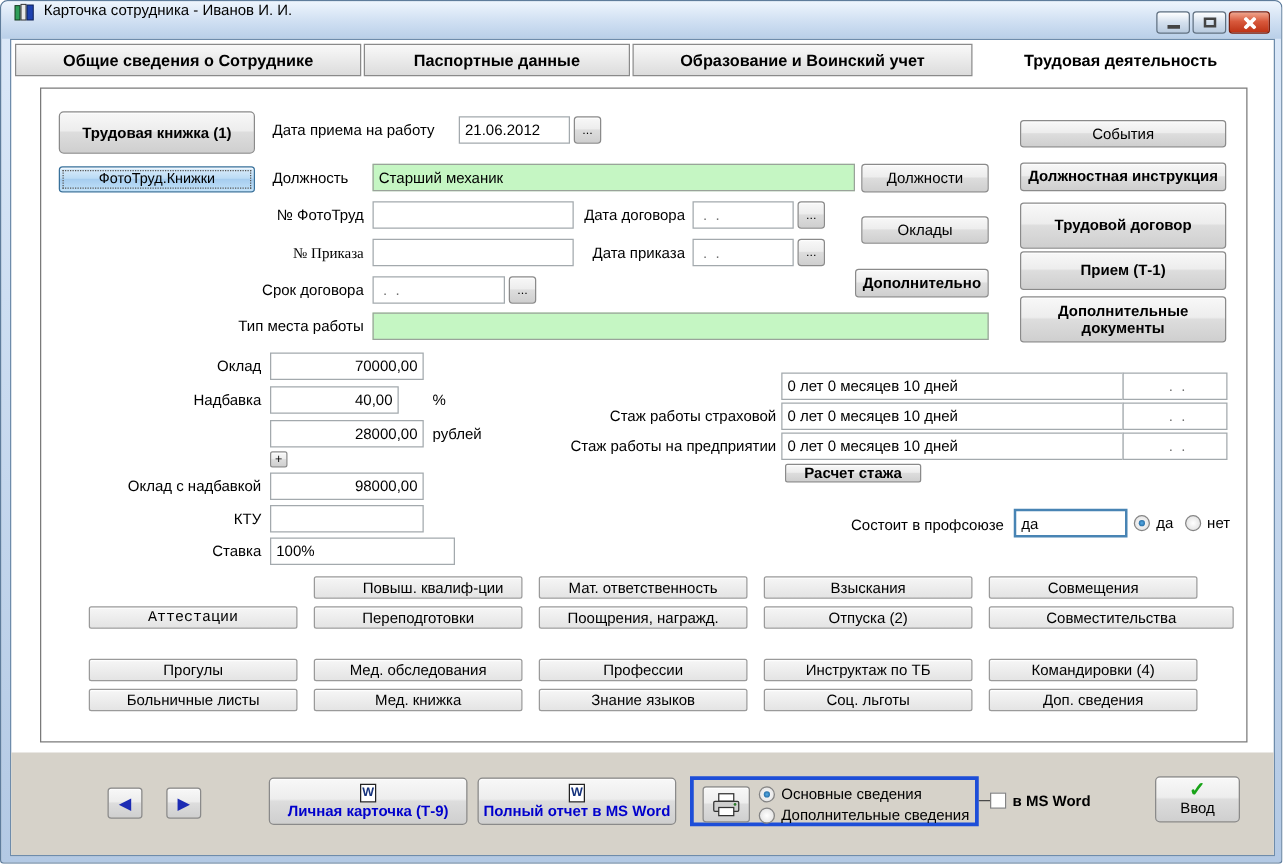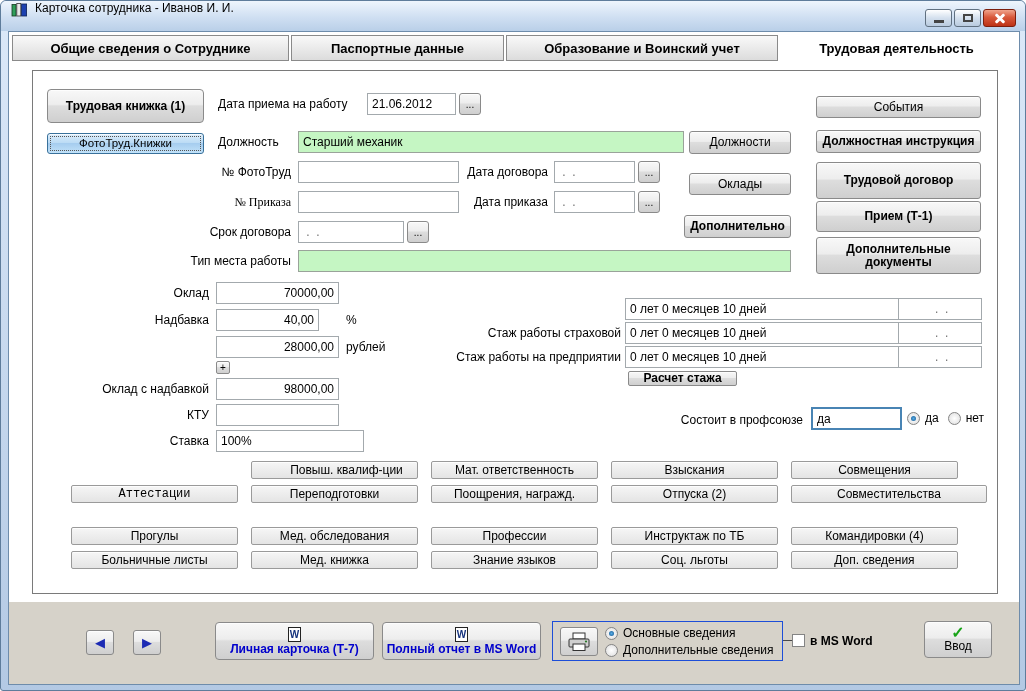--- a/index.html
+++ b/index.html
@@ -48,21 +48,21 @@
   .radio { width: 13px; height: 13px; border-radius: 50%; border: 1px solid #848484;
            background: radial-gradient(#ffffff, #dcdcdc); position: relative; flex: none; }
   .radio.sel::after { content: ""; position: absolute; inset: 3px; border-radius: 50%;
                       background: radial-gradient(#56ace6, #15568e); }
   .checkbox { position: absolute; width: 13px; height: 13px; border: 1px solid #848484; background: #fff; }
   .bottombar { position: absolute; left: 0; top: 570px; width: 1010px; height: 82px; background: #d6d2c9; }
   .wordicon { display: inline-block; width: 13px; height: 15px; border: 1px solid #222; background: #fff;
               color: #15327d; font-size: 10px; font-weight: bold; line-height: 14px; text-align: center; }
   .linkblue { color: #0000cc; font-weight: bold; font-size: 12px; }
   .arrowbtn { font-size: 13px; color: #1c2bb4; }
-  .group { position: absolute; border: 1px solid #1d4ed8; background: transparent; }
+  .group { position: absolute; border: 3px solid #1d4ed8; background: transparent; }
   .radiorow { position: absolute; display: flex; align-items: center; gap: 5px; font-size: 12px; white-space: nowrap; }
   .check { color: #18a318; font-size: 16px; font-weight: bold; line-height: 14px; }
   .connector { position: absolute; height: 1px; background: #4a4a4a; }
 </style>
 </head>
 <body>
 
 <div class="win">
   <div class="titlebar">
     <span style="display:inline-flex;">
@@ -273,21 +273,21 @@
     <div class="bottombar">
       <div class="btn arrowbtn" style="left:77px;top:28px;width:28px;height:25px;">
           <span>◀</span>
         </div>
       <div class="btn arrowbtn" style="left:124px;top:28px;width:28px;height:25px;">
           <span>▶</span>
         </div>
 
       <div class="btn" style="left:206px;top:20px;width:159px;height:38px;flex-direction:column;gap:1px;border-radius:4px;">
         <span class="wordicon">W</span>
-        <span class="linkblue">Личная карточка (Т-7)</span>
+        <span class="linkblue">Личная карточка (Т-9)</span>
       </div>
       <div class="btn" style="left:373px;top:20px;width:159px;height:38px;flex-direction:column;gap:1px;border-radius:4px;">
         <span class="wordicon">W</span>
         <span class="linkblue">Полный отчет в MS Word</span>
       </div>
 
       <div class="group" style="left:543px;top:19px;width:231px;height:40px;">
         <div class="btn" style="left:7px;top:5px;width:38px;height:29px;">
           <span style="display:inline-flex;">
             <svg width="24" height="20" viewBox="0 0 24 20">

